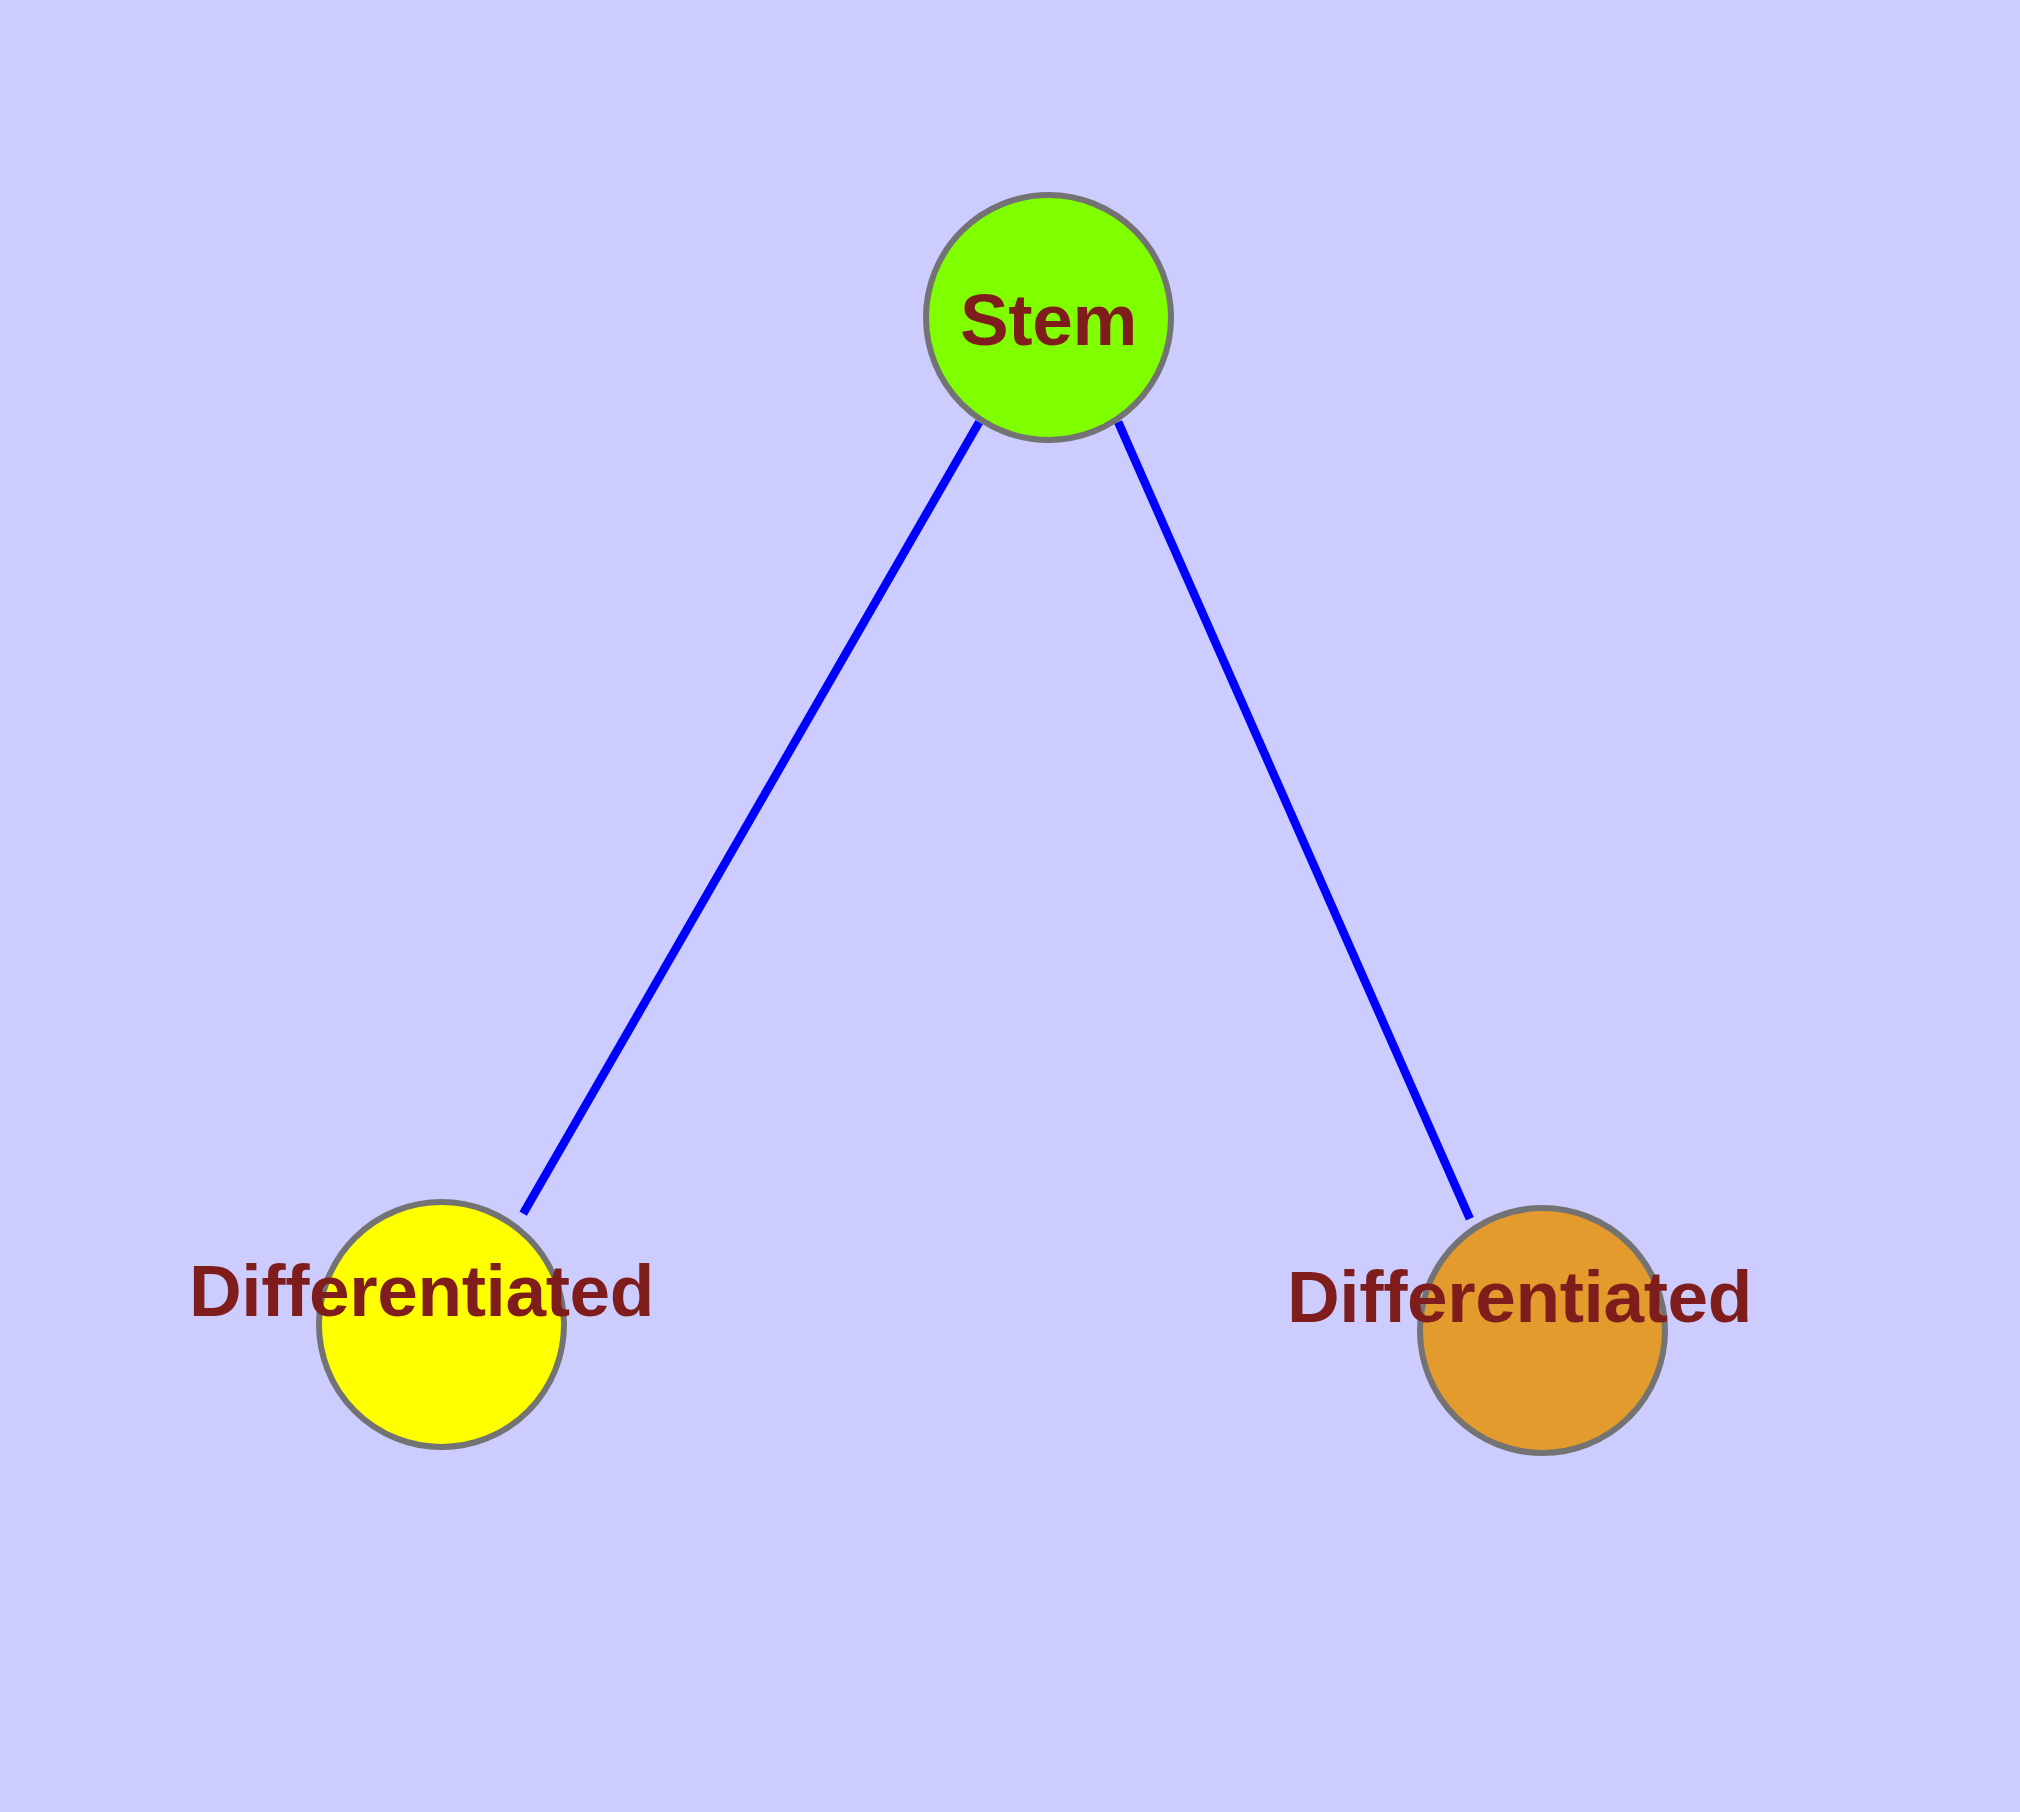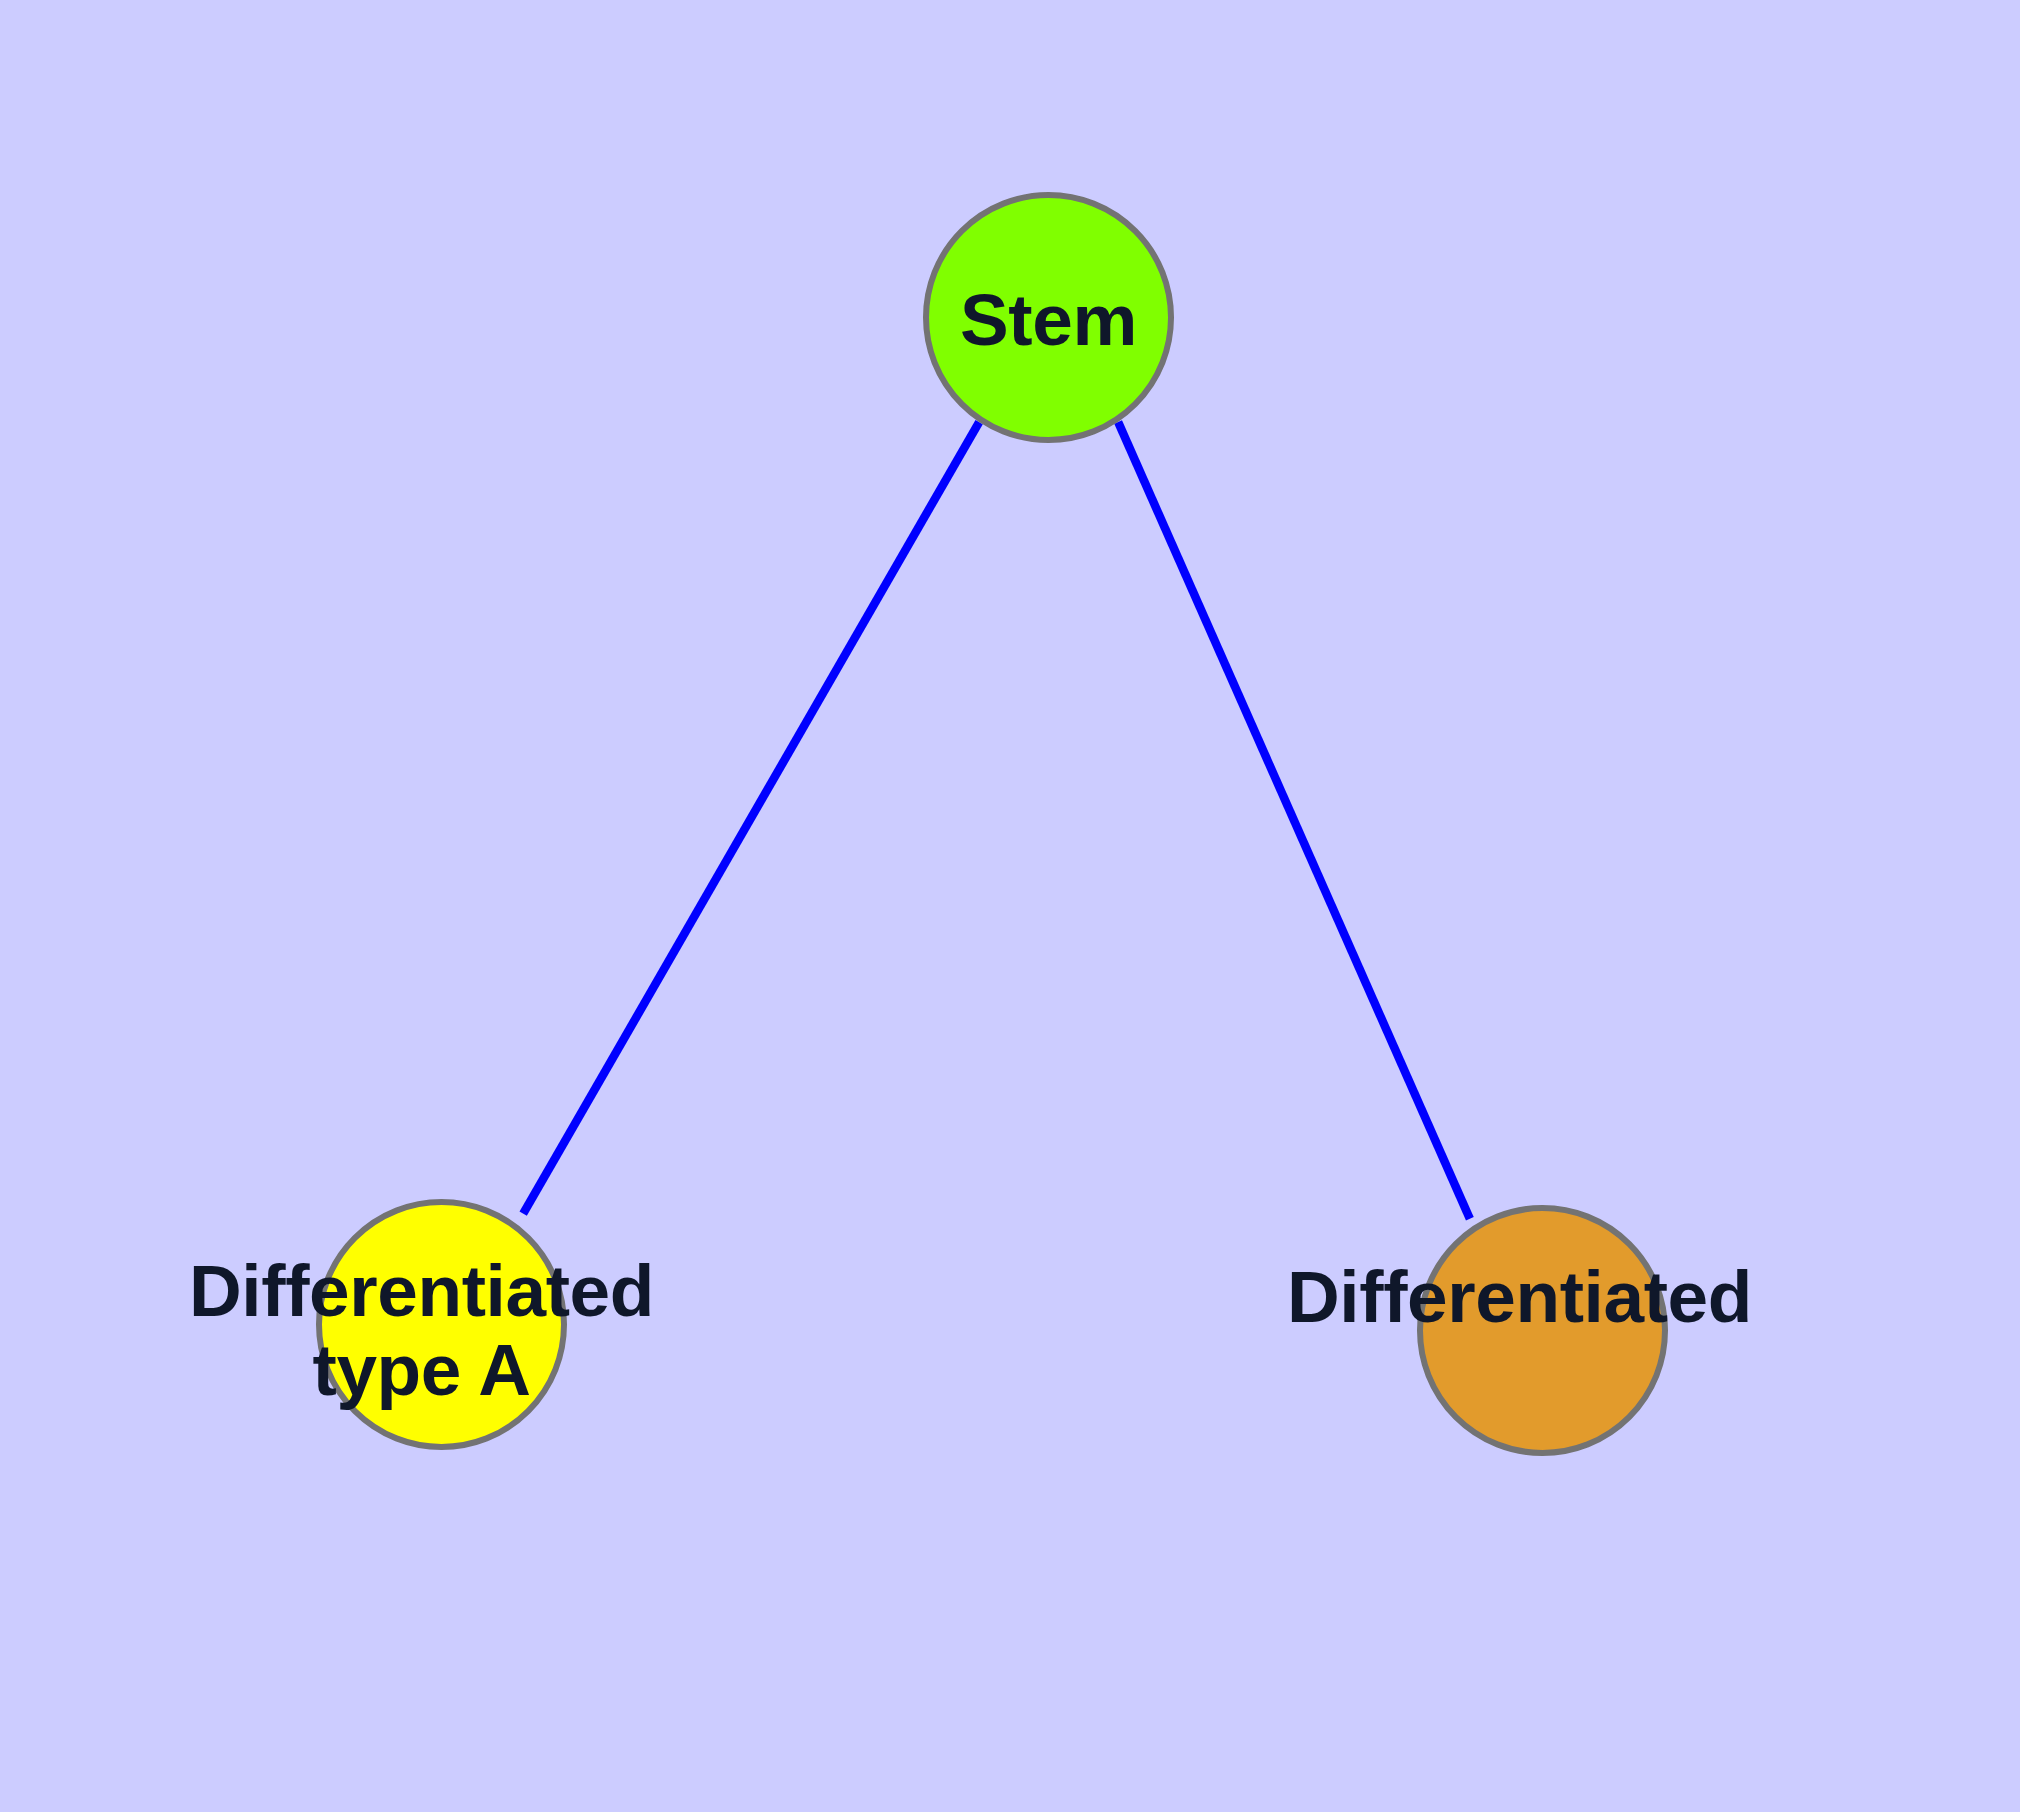--- a/index.html
+++ b/index.html
@@ -30,21 +30,21 @@
     position: absolute;
     border-radius: 50%;
     box-sizing: border-box;
     border: 6.8px solid #737373;
   }
   .node-label {
     position: absolute;
     text-align: center;
     font-family: "Liberation Sans", sans-serif;
     font-weight: bold;
-    color: #0f172a;
+    color: #7f1d1d;
     white-space: pre;
     line-height: 1.08;
     letter-spacing: -0.4px;
     pointer-events: none;
   }
   #node-stem {
     left: 923px;
     top: 192px;
     width: 251px;
     height: 251px;
@@ -94,18 +94,18 @@
   </svg>
 
   <div class="node" id="node-stem" style="left: 923px; top: 192px; width: 251px; height: 251px; background: rgb(128, 255, 0); border-color: rgb(115, 115, 115); border-width: 6.8px;"></div>
 
   <div class="node" id="node-diff-a" style="left: 316px; top: 1199px; width: 251px; height: 251px; background: rgb(255, 255, 0); border-color: rgb(115, 115, 115); border-width: 6.8px;"></div>
 
   <div class="node" id="node-diff-b" style="left: 1417px; top: 1205px; width: 251px; height: 251px; background: rgb(226, 155, 44); border-color: rgb(115, 115, 115); border-width: 6.8px;"></div>
 
   <div class="node-label" id="label-stem"><span>Stem</span></div>
 
-  <div class="node-label" id="label-diff-a"><span>Differentiated</span><br><span>type A</span></div>
+  <div class="node-label" id="label-diff-a"><span>Differentiated</span><br></div>
 
   <div class="node-label" id="label-diff-b"><span>Differentiated</span><br></div>
 
 </div>
 
 
 </body></html>

